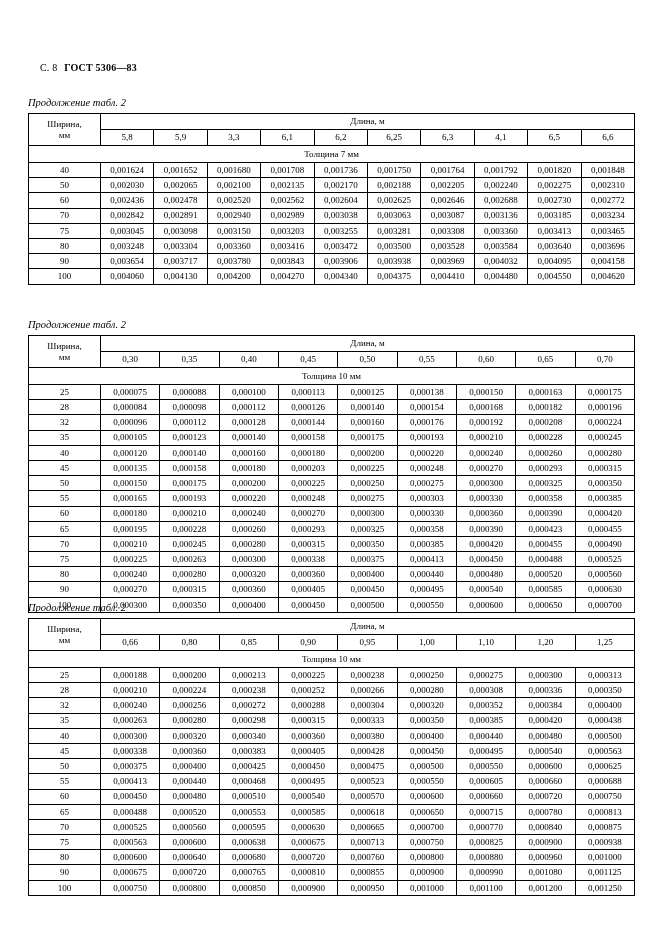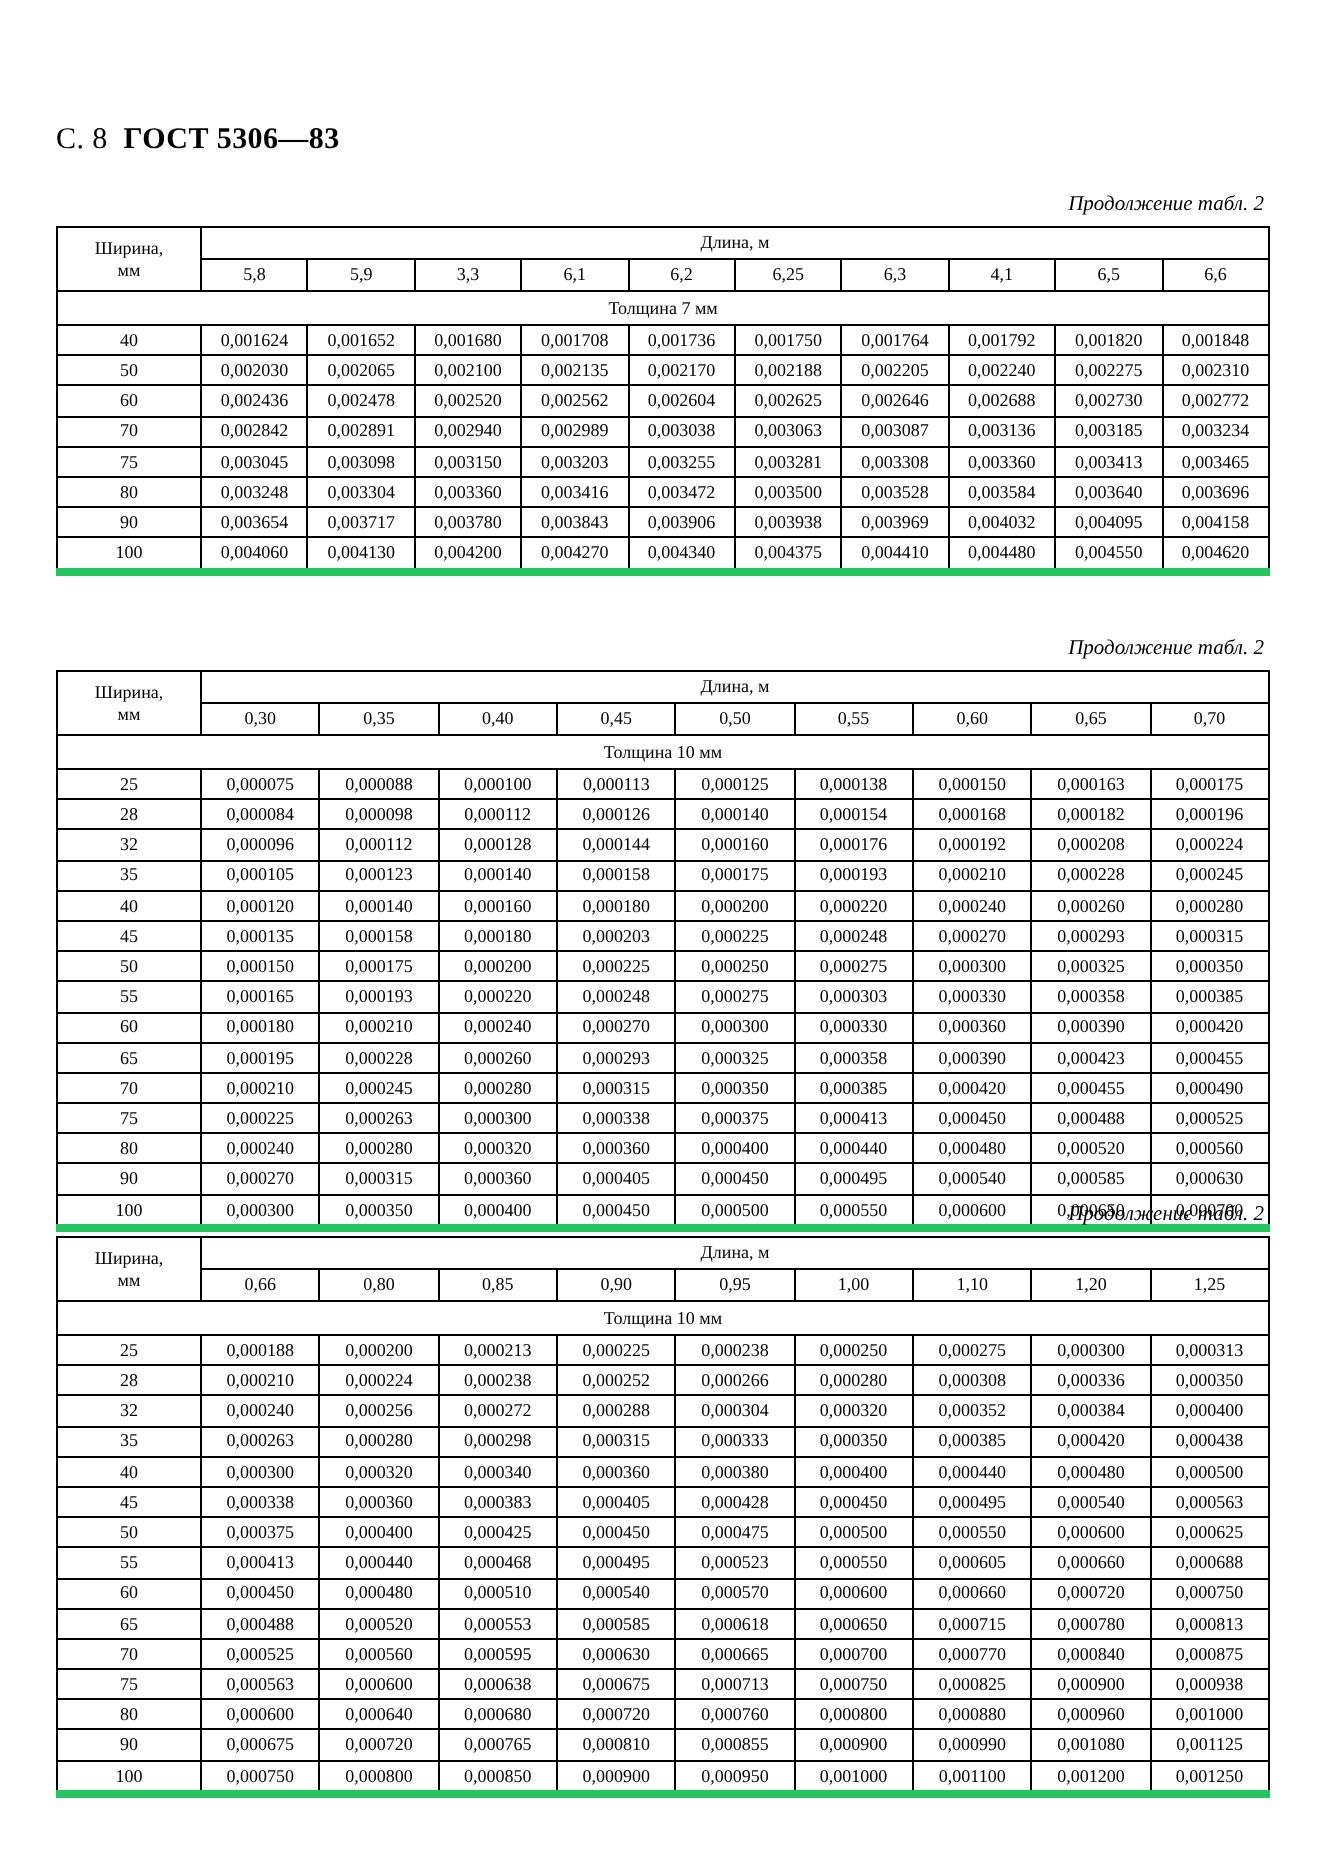--- a/index.html
+++ b/index.html
@@ -17,38 +17,37 @@
   .page {
     position: relative;
     width: 661px;
     height: 936px;
     box-sizing: border-box;
     padding: 0;
   }
   .header {
     position: absolute;
     top: 62px;
-    left: 28px;
+    left: 40px;
     font-family: "Liberation Serif", serif;
-    font-size: 15px;
+    font-size: 10px;
     letter-spacing: 0.2px;
   }
   .header .page-no {
     font-weight: normal;
   }
   .header .std {
     font-weight: bold;
   }
   .block {
     position: absolute;
     left: 28px;
     width: 606px;
   }
   .cont-note {
-    text-align: right;
     font-style: italic;
     font-size: 10.5px;
     margin-bottom: 5px;
     padding-right: 2px;
   }
   table.tbl {
     border-collapse: collapse;
     width: 606px;
     table-layout: fixed;
     font-size: 9px;
@@ -83,21 +82,21 @@
     height: 14.2px;
     border-left: 1px solid #000;
     border-right: 1px solid #000;
     border-top: none;
     border-bottom: none;
   }
   .data:first-of-type td { border-top: none; }
   .data-first td { padding-top: 2px; }
   .data-last td { padding-bottom: 2px; }
   .databody {
-    border-bottom: 4px solid #22c55e;
+    border-bottom: 1px solid #22c55e;
   }
 </style>
 </head>
 <body>
 
 <div class="page">
 
   <div class="header">
     <span class="page-no">С. 8</span>
     <span class="std" style="margin-left:4px;">ГОСТ 5306—83</span>

